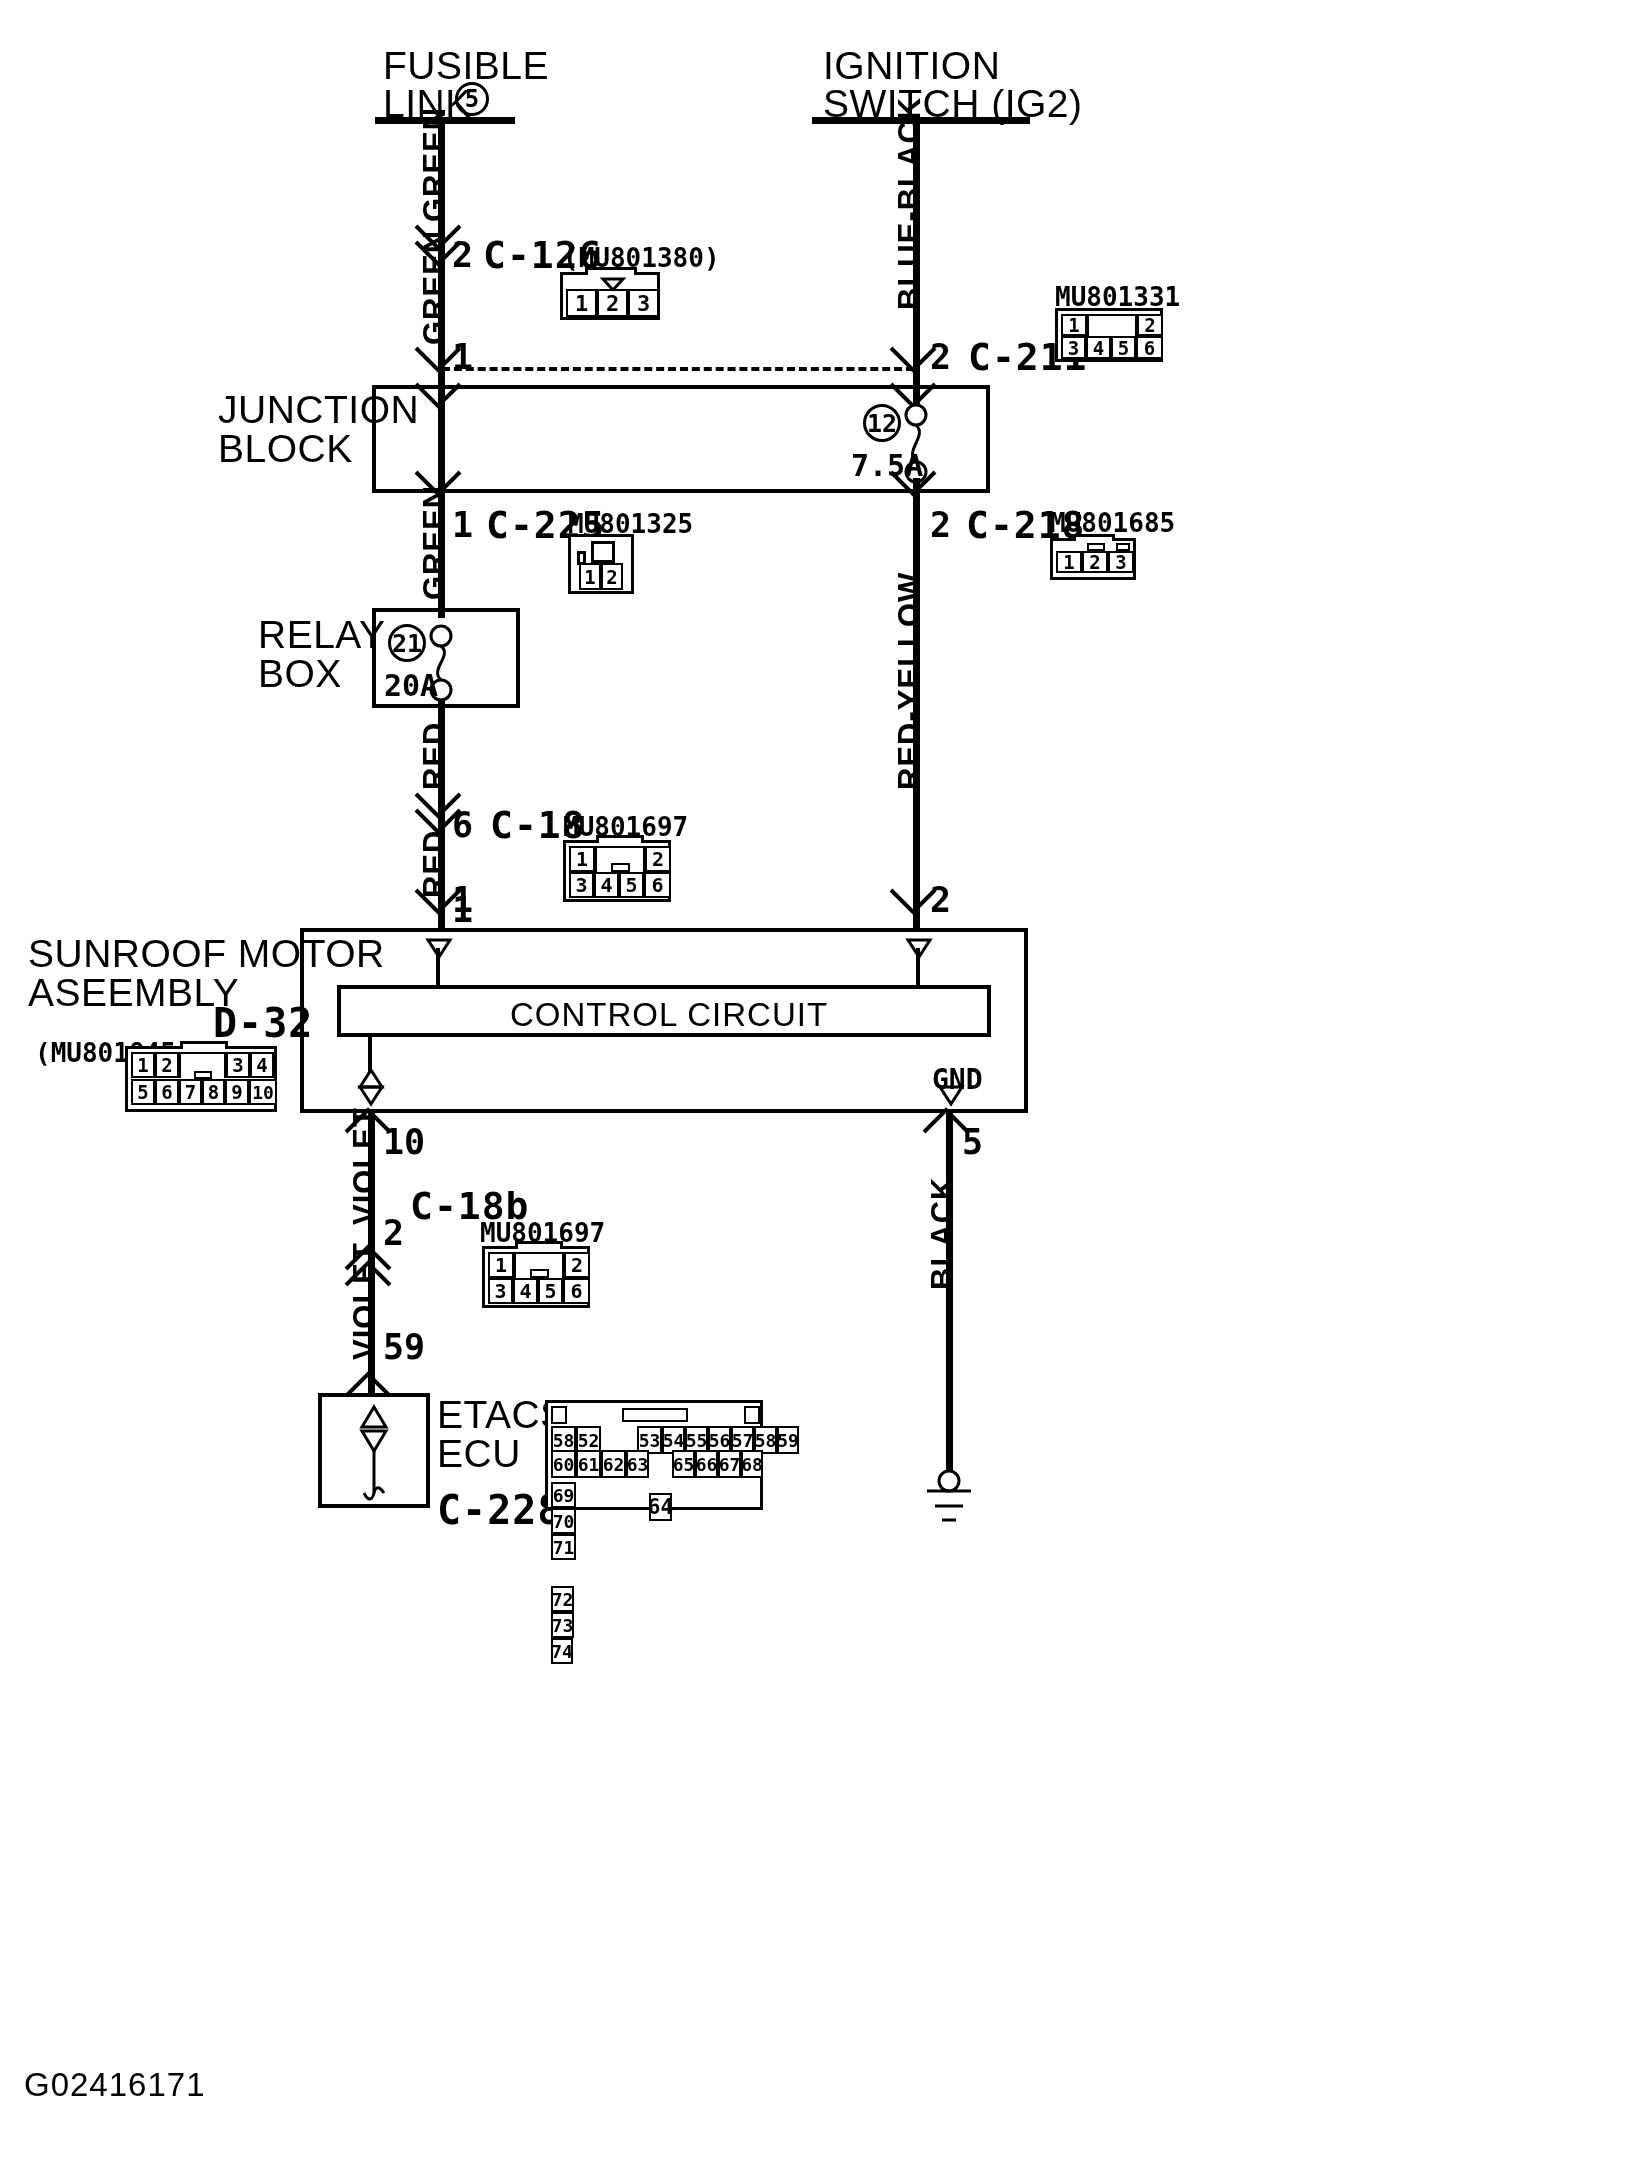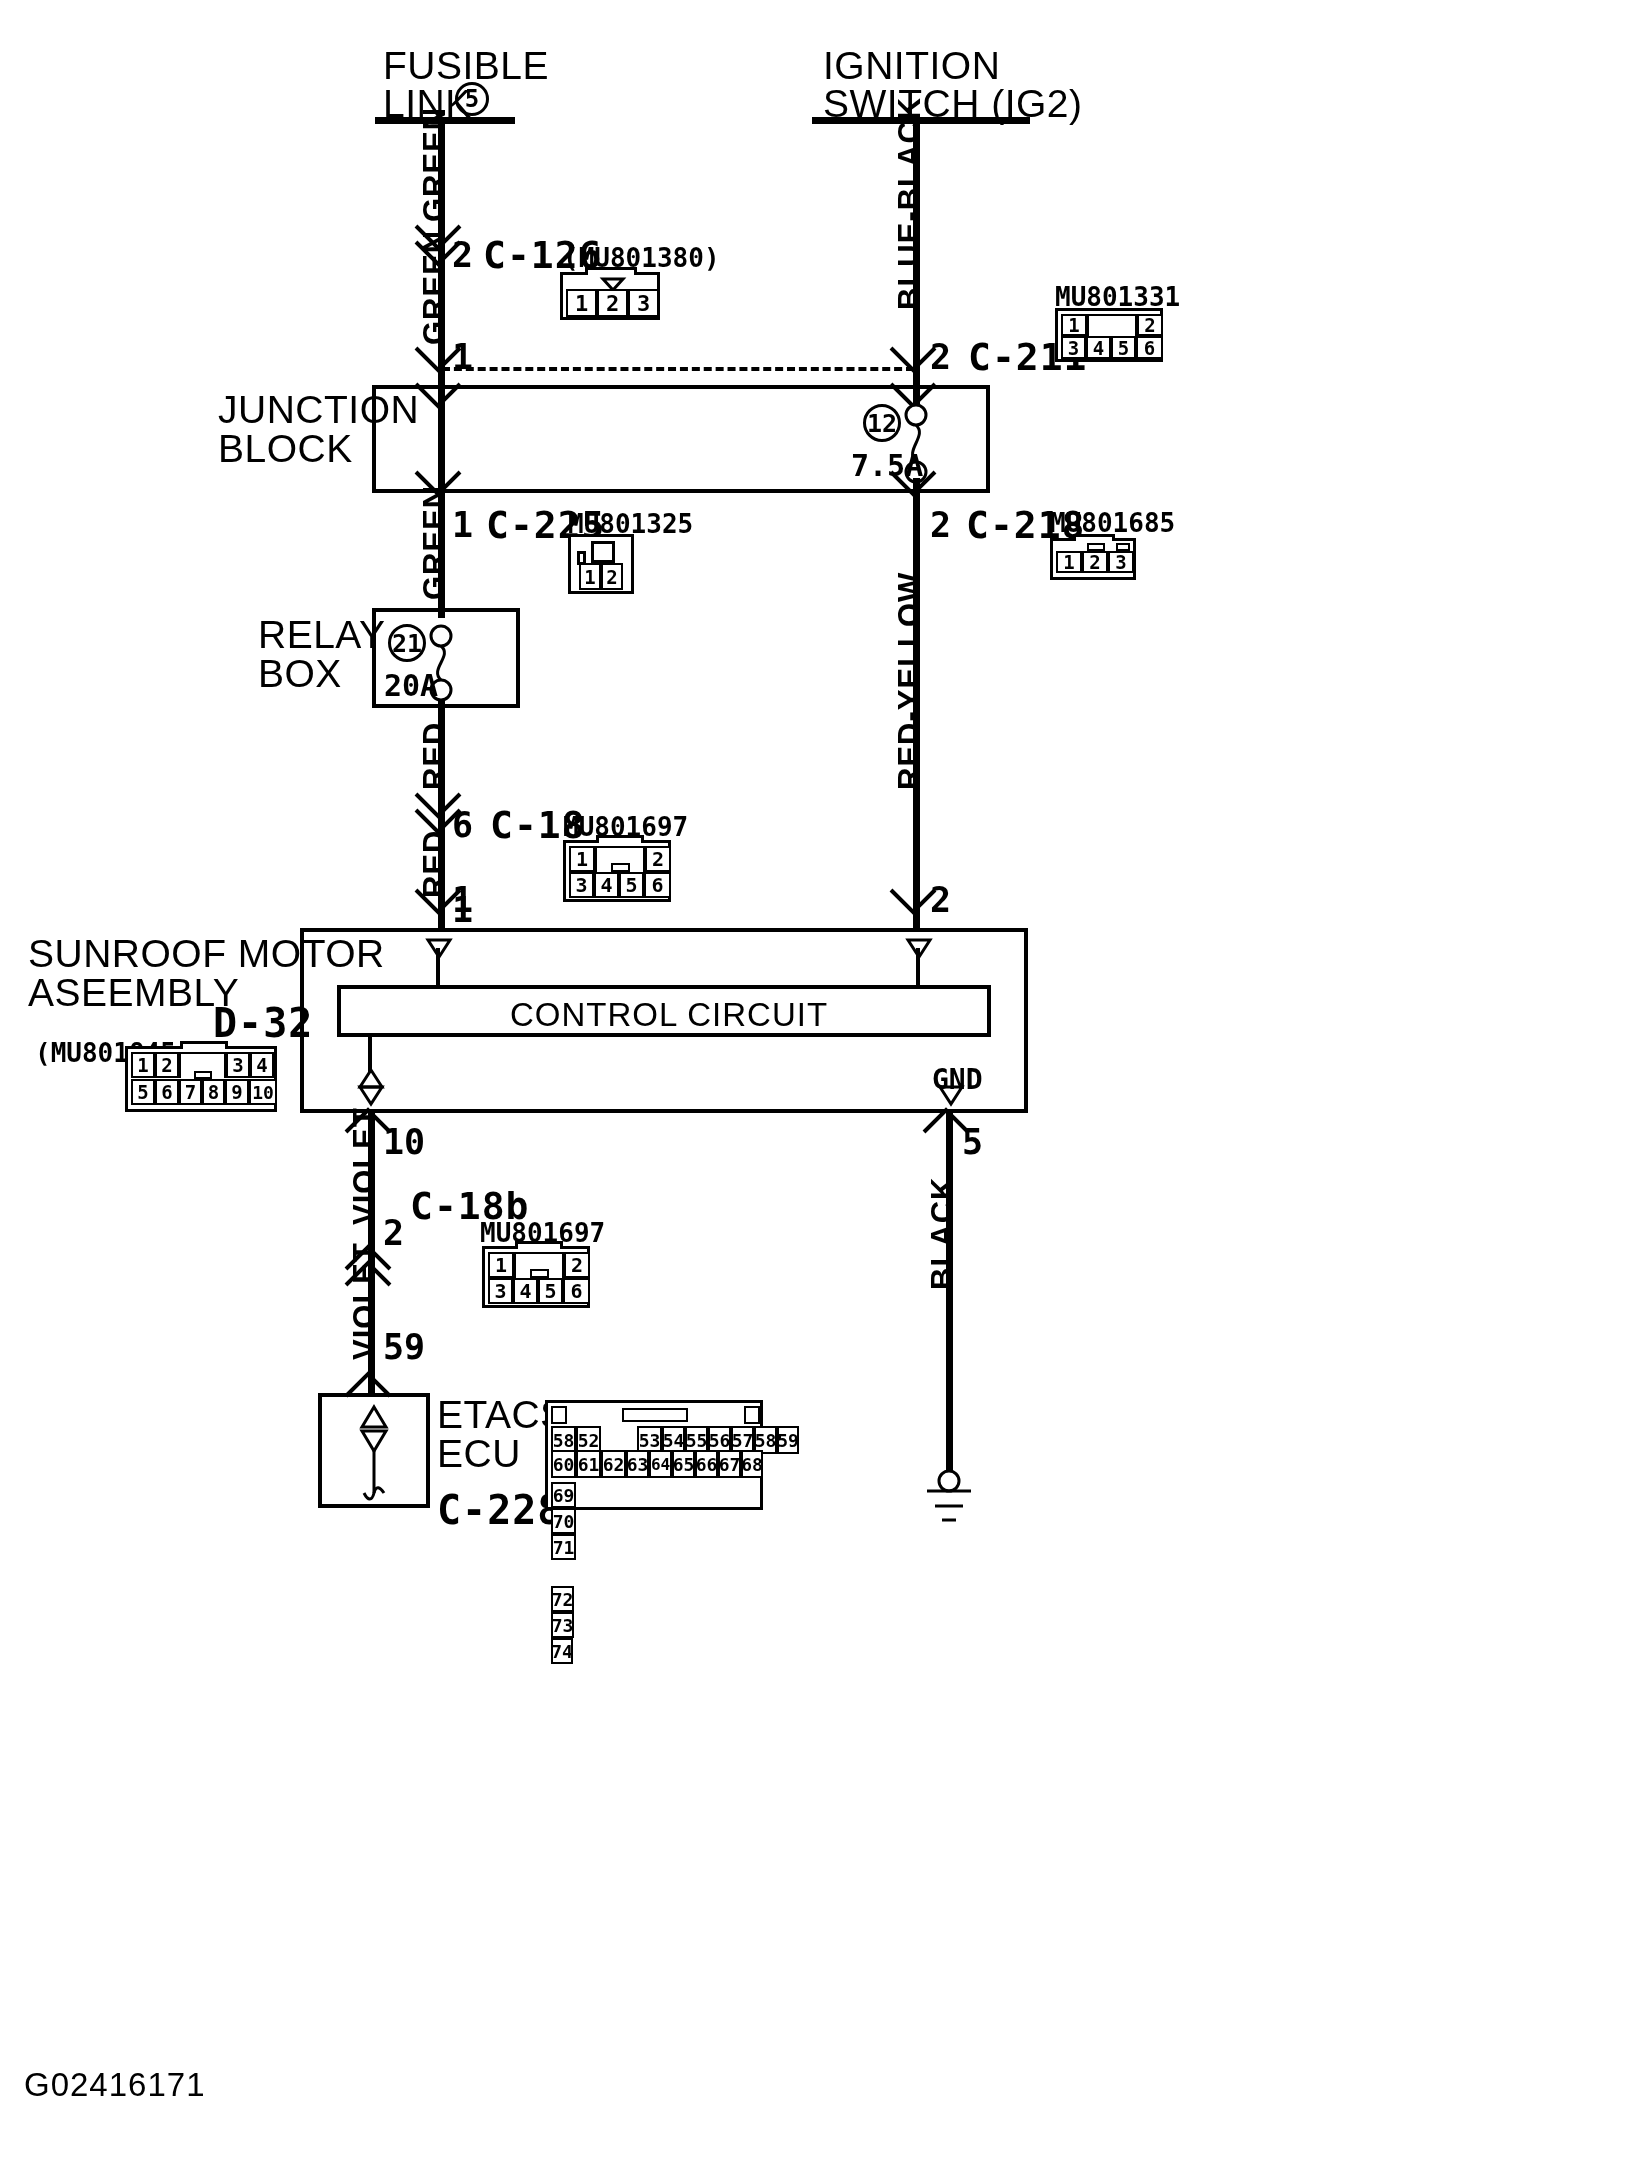--- a/index.html
+++ b/index.html
@@ -327,21 +327,21 @@
       <div class="cell" style="width:23px;height:28px;font-size:18px;">56</div>
       <div class="cell" style="width:23px;height:28px;font-size:18px;">57</div>
       <div class="cell" style="width:23px;height:28px;font-size:18px;">58</div>
       <div class="cell" style="width:22px;height:28px;font-size:18px;">59</div>
     </div>
     <div class="crow" style="position:absolute;left:3px;top:47px;text-align:center;">
       <div class="cell" style="width:25px;height:28px;font-size:18px;">60</div>
       <div class="cell" style="width:25px;height:28px;font-size:18px;">61</div>
       <div class="cell" style="width:25px;height:28px;font-size:18px;">62</div>
       <div class="cell" style="width:23px;height:28px;font-size:18px;">63</div>
-      <div class="cell" style="width:23px;height:28px;font-size:16px;">64</div>
+      <div class="cell" style="width:23px;height:28px;font-size:21px;margin-top:43px;">64</div>
       <div class="cell" style="width:23px;height:28px;font-size:18px;">65</div>
       <div class="cell" style="width:23px;height:28px;font-size:18px;">66</div>
       <div class="cell" style="width:23px;height:28px;font-size:18px;">67</div>
       <div class="cell" style="width:22px;height:28px;font-size:18px;">68</div>
     </div>
     <div class="crow" style="position:absolute;left:3px;top:79px;flex-direction:column;">
       <div class="cell" style="width:25px;height:26px;font-size:18px;">69</div>
       <div class="cell" style="width:25px;height:26px;font-size:18px;">70</div>
       <div class="cell" style="width:25px;height:26px;font-size:18px;">71</div>
       <div class="cell nob" style="width:69px;height:26px;"></div>

